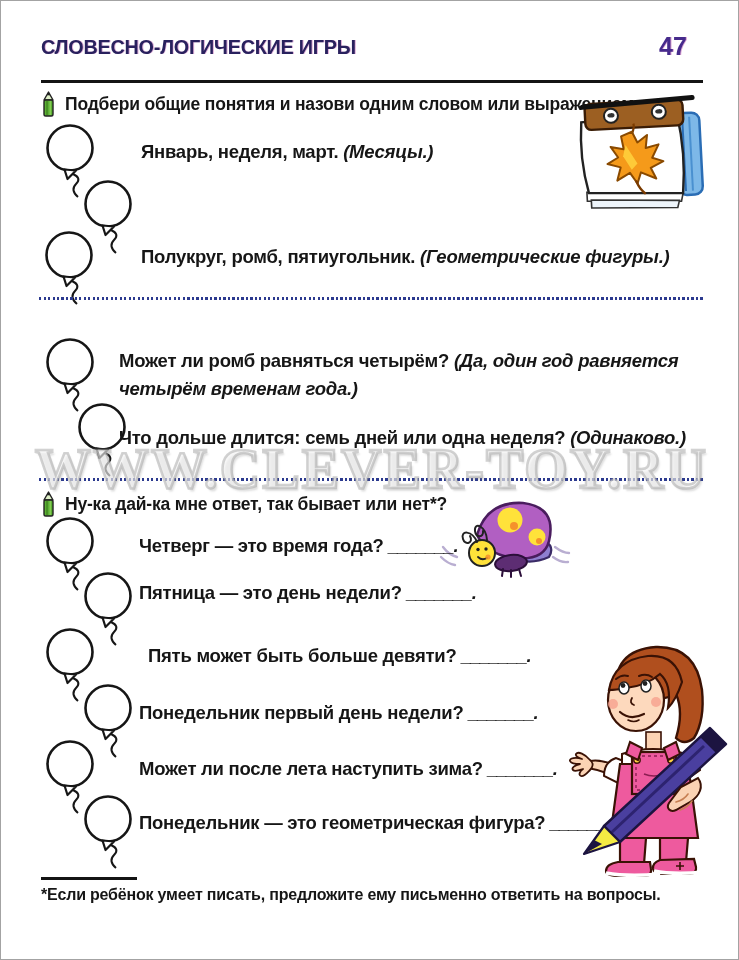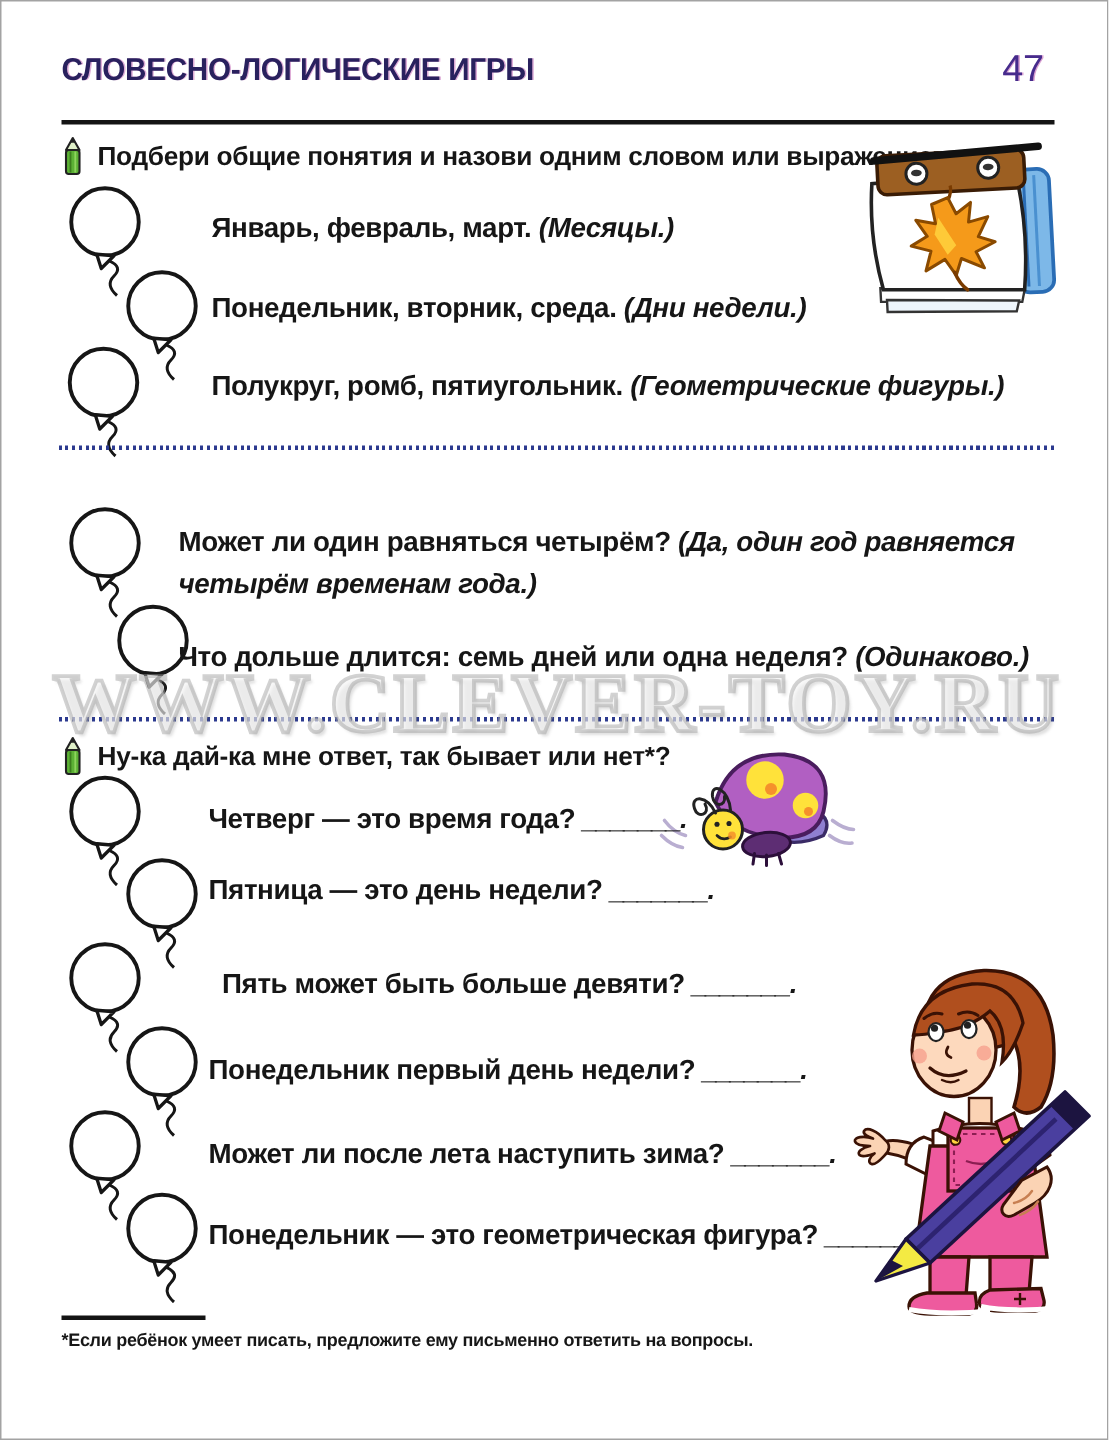--- a/index.html
+++ b/index.html
@@ -10,22 +10,22 @@
   }
   
   .hdr-title{
     position:absolute; left:40px; top:34px;
     font-size:21px; font-weight:bold; letter-spacing:-0.2px;
     color:#29215e; transform:scaleX(0.94); transform-origin:left center;
     text-shadow:1px 0 0 rgba(160,20,140,.35);
     white-space:nowrap;
   }
   .hdr-page{
-    position:absolute; left:658px; top:31px; width:46px; text-align:center;
-    font-size:25px; font-weight:normal; color:#462b8c;
+    position:absolute; left:658px; top:31px; width:46px; text-align:left;
+    font-size:25px; font-weight:bold; color:#462b8c;
     text-shadow:1px 0 0 rgba(160,20,140,.4);
   }
   .hdr-rule{position:absolute; left:40px; top:79px; width:662px; height:3px; background:#141414;}
   
   .dotsep{
     position:absolute; left:38px; width:664px; height:3px;
     background:repeating-linear-gradient(90deg,#2c3a8f 0 2px, transparent 2px 4.5px);
   }
   .sep1{top:296px;} .sep2{top:477px;}
   
@@ -53,21 +53,21 @@
   .ans{font-style:italic; font-weight:bold;text-align:center;}
   .t10{left:140px; top:140px;} .t11{left:140px; top:193px;} .t12{left:140px; top:245px;}
   .t20{left:118px; top:346px; width:588px; white-space:normal; line-height:28px;}
   .t21{left:118px; top:426px;}
   .q0{left:138px; top:534px;} .q1{left:138px; top:581px;}
   .q2{left:147px; top:644px;text-align:center;} .q3{left:138px; top:701px;}
   .q4{left:138px; top:757px;} .q5{left:138px; top:811px;}
   .blank{letter-spacing:-1px;font-style:italic;}
   
   .foot-rule{position:absolute; left:40px; top:876px; width:96px; height:3px; background:#141414;}
-  .footnote{position:absolute; left:40px; top:885px; font-size:12px; font-weight:bold; letter-spacing:-0.2px;}
+  .footnote{position:absolute; left:40px; top:885px; font-size:16px; font-weight:bold; letter-spacing:-0.2px;}
   
   .calendar{position:absolute; left:570px; top:88px; width:152px; height:130px;}
   .butterfly{position:absolute; left:436px; top:494px; width:136px; height:92px;}
   .girl{position:absolute; left:563px; top:641px; width:176px; height:240px;}
   
   .watermark{
     position:absolute; left:34px; top:436px; width:704px;
     font-family:Liberation Serif, serif; font-weight:bold; font-size:56px;
     letter-spacing:2px; white-space:nowrap;
     color:rgba(244,244,244,0.6);
@@ -132,44 +132,40 @@
       <use href="#sym-balloon"></use>
     </svg>
   <svg class="balloon b11">
       <use href="#sym-balloon"></use>
     </svg>
   <svg class="balloon b12">
       <use href="#sym-balloon"></use>
     </svg>
 
   <div class="item t10">
-    <span>Январь, февраль, март.</span>
+    <span>Январь, неделя, март.</span>
     <span class="ans">(Месяцы.)</span>
-  </div>
-  <div class="item t11">
-    <span>Понедельник, вторник, среда.</span>
-    <span class="ans">(Дни недели.)</span>
   </div>
   <div class="item t12">
     <span>Полукруг, ромб, пятиугольник.</span>
     <span class="ans">(Геометрические фигуры.)</span>
   </div>
 
   <div class="dotsep sep1"></div>
 
 
   <svg class="balloon b20">
       <use href="#sym-balloon"></use>
     </svg>
   <svg class="balloon b21">
       <use href="#sym-balloon"></use>
     </svg>
 
   <div class="item t20">
-    <span>Может ли один равняться четырём?</span>
+    <span>Может ли ромб равняться четырём?</span>
     <span class="ans">(Да, один год равняется четырём временам года.)</span>
   </div>
   <div class="item t21">
     <span>Что дольше длится: семь дней или одна неделя?</span>
     <span class="ans">(Одинаково.)</span>
   </div>
 
   <div class="dotsep sep2"></div>
 
   <div class="watermark">WWW.CLEVER-TOY.RU</div>

